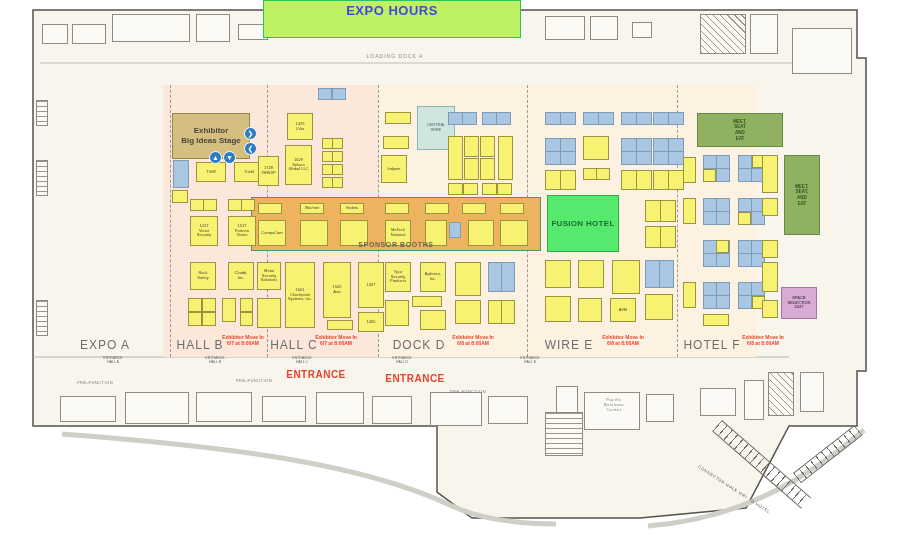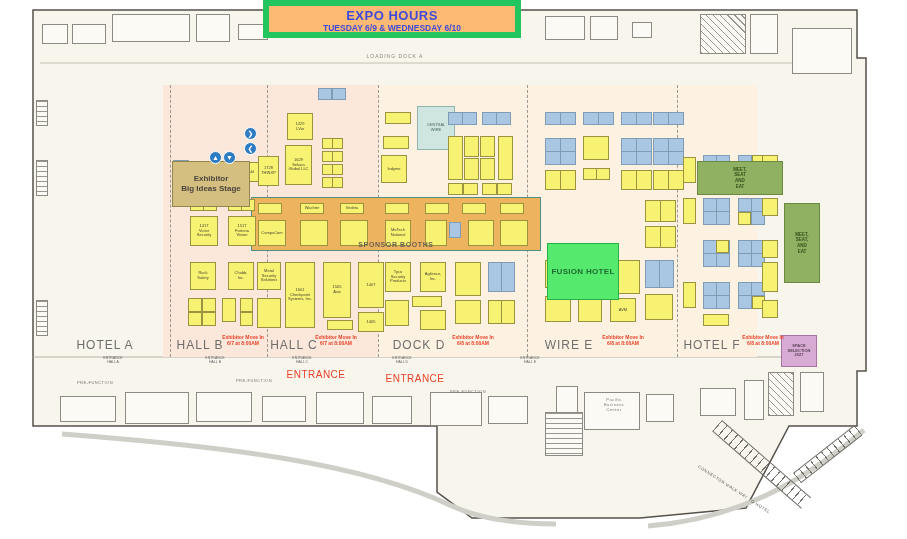--- a/index.html
+++ b/index.html
@@ -23,39 +23,39 @@
   .booth.b4{background-color:#a9c7e2;border-color:#7e9cb4;
     background-image:linear-gradient(90deg,transparent 48%,#7e9cb4 48%,#7e9cb4 52%,transparent 52%),
                      linear-gradient(180deg,transparent 48%,#7e9cb4 48%,#7e9cb4 52%,transparent 52%);}
   .booth.y2{background:#f8f272 linear-gradient(90deg,transparent 48%,#9a9440 48%,#9a9440 52%,transparent 52%);}
   .booth.yv2{background:#f8f272 linear-gradient(180deg,transparent 48%,#9a9440 48%,#9a9440 52%,transparent 52%);}
   .booth.y4{background-color:#f8f272;
     background-image:linear-gradient(90deg,transparent 48%,#9a9440 48%,#9a9440 52%,transparent 52%),
                      linear-gradient(180deg,transparent 48%,#9a9440 48%,#9a9440 52%,transparent 52%);}
   .booth.t{background:#cfe5e0;border-color:#8fb5ac;color:#46685f;}
   .feature{position:absolute;box-sizing:border-box;display:flex;align-items:center;justify-content:center;
-           text-align:center;white-space:pre-line;z-index:3;margin-top:48px;}
+           text-align:center;white-space:pre-line;z-index:3;}
   .stagebox{background:#d4bf80;border:1px solid #94854a;color:#4a463c;font-weight:bold;font-size:8px;line-height:1.25;}
   .fusion{background:#55e96e;border:1px solid #2aae47;color:#1f6b31;font-weight:bold;font-size:8px;letter-spacing:.3px;}
   .meet{background:#90b062;border:1px solid #6b8a41;color:#33511a;font-weight:bold;font-size:4.5px;line-height:1.25;}
   .space{background:#d8abd4;border:1px solid #a873a3;color:#5a4458;font-weight:bold;font-size:4px;line-height:1.2;}
   .strip{position:absolute;left:251px;top:197px;width:290px;height:54px;background:#edb35e;
          border:1.5px solid #4e8f82;box-sizing:border-box;z-index:2;}
   .striplbl{position:absolute;left:251px;top:241px;width:290px;text-align:center;font-size:7px;
             font-weight:bold;color:#6d6354;letter-spacing:.6px;z-index:4;}
   .lbl{position:absolute;white-space:pre-line;text-align:center;z-index:4;}
-  .expobox{position:absolute;left:263px;top:0;width:258px;height:38px;background:#fdba74;border:6px solid #22c55e;
+  .expobox{position:absolute;left:263px;top:0;width:258px;height:38px;background:#bef264;border:1px solid #22c55e;
            box-sizing:border-box;text-align:center;z-index:5;padding-top:2px;}
   .expobox .t1{font-size:13px;font-weight:bold;color:#3f4bd8;letter-spacing:.5px;}
   .expobox .t2{font-size:8.5px;font-weight:bold;color:#3f4bd8;}
   .expobox .t3{font-size:8.5px;color:#3f4bd8;margin-top:1px;}
   .dock{font-size:5px;color:#8a8a80;letter-spacing:1px;}
   .hall{font-size:12px;color:#6e6e6e;letter-spacing:1px;}
   .movein{font-size:5px;font-weight:bold;color:#e8432b;line-height:1.25;}
-  .entr{font-size:10px;font-weight:normal;color:#e8432b;letter-spacing:.5px;}
+  .entr{font-size:10px;font-weight:bold;color:#e8432b;letter-spacing:.5px;}
   .door{font-size:3.5px;color:#666;line-height:1.1;}
   .tinylbl{font-size:4px;color:#777;letter-spacing:.5px;line-height:1.2;}
   .connector{position:absolute;left:700px;top:464px;transform:rotate(33deg);transform-origin:left top;
              font-size:4px;color:#555;letter-spacing:.6px;white-space:nowrap;z-index:4;}
   .arrow{position:absolute;width:13px;height:13px;border-radius:50%;background:#2e7cc2;border:1px solid #fff;
          color:#fff;display:flex;align-items:center;justify-content:center;font-size:7px;z-index:5;box-sizing:border-box;}
 </style>
 </head>
 <body>
 
@@ -262,26 +262,25 @@
 SELECTION
 2027</div>
 
   <div class="arrow" style="left:244px;top:127px">❯</div>
   <div class="arrow" style="left:244px;top:142px">❮</div>
   <div class="arrow" style="left:209px;top:151px">▲</div>
   <div class="arrow" style="left:223px;top:151px">▼</div>
 
   <div class="expobox">
     <div class="t1">EXPO HOURS</div>
-    <div class="t2">TUESDAY 6/9 &amp; WEDNESDAY 6/10</div>
   </div>
 
   <div class="lbl dock" style="left:330px;top:53px;width:130px">LOADING DOCK A</div>
 
-  <div class="lbl hall" style="left:60px;top:338px;width:90px">HOTEL A</div>
+  <div class="lbl hall" style="left:60px;top:338px;width:90px">EXPO A</div>
   <div class="lbl hall" style="left:155px;top:338px;width:90px">HALL B</div>
   <div class="lbl hall" style="left:249px;top:338px;width:90px">HALL C</div>
   <div class="lbl hall" style="left:374px;top:338px;width:90px">DOCK D</div>
   <div class="lbl hall" style="left:524px;top:338px;width:90px">WIRE E</div>
   <div class="lbl hall" style="left:667px;top:338px;width:90px">HOTEL F</div>
 
   <div class="lbl movein" style="left:208px;top:334px;width:70px">Exhibitor Move In
 6/7 at 8:00AM</div>
   <div class="lbl movein" style="left:301px;top:334px;width:70px">Exhibitor Move In
 6/7 at 8:00AM</div>

